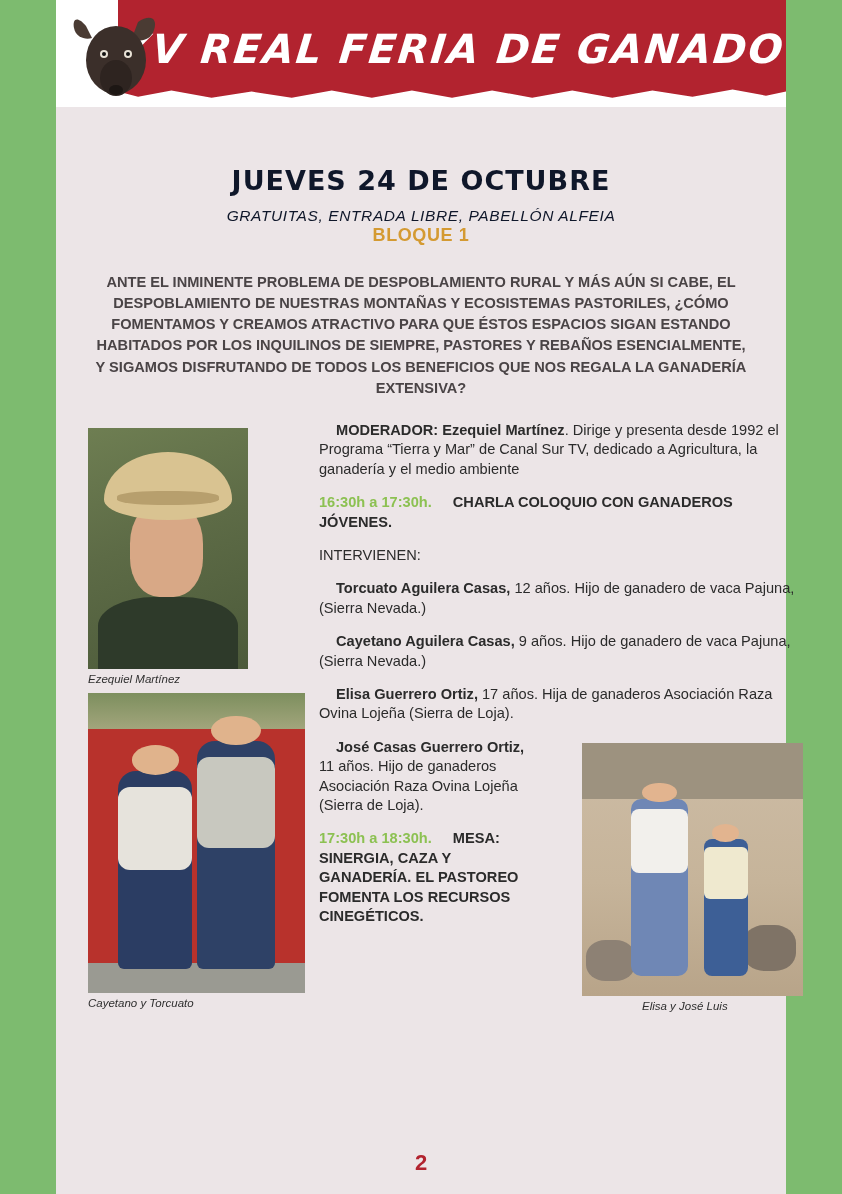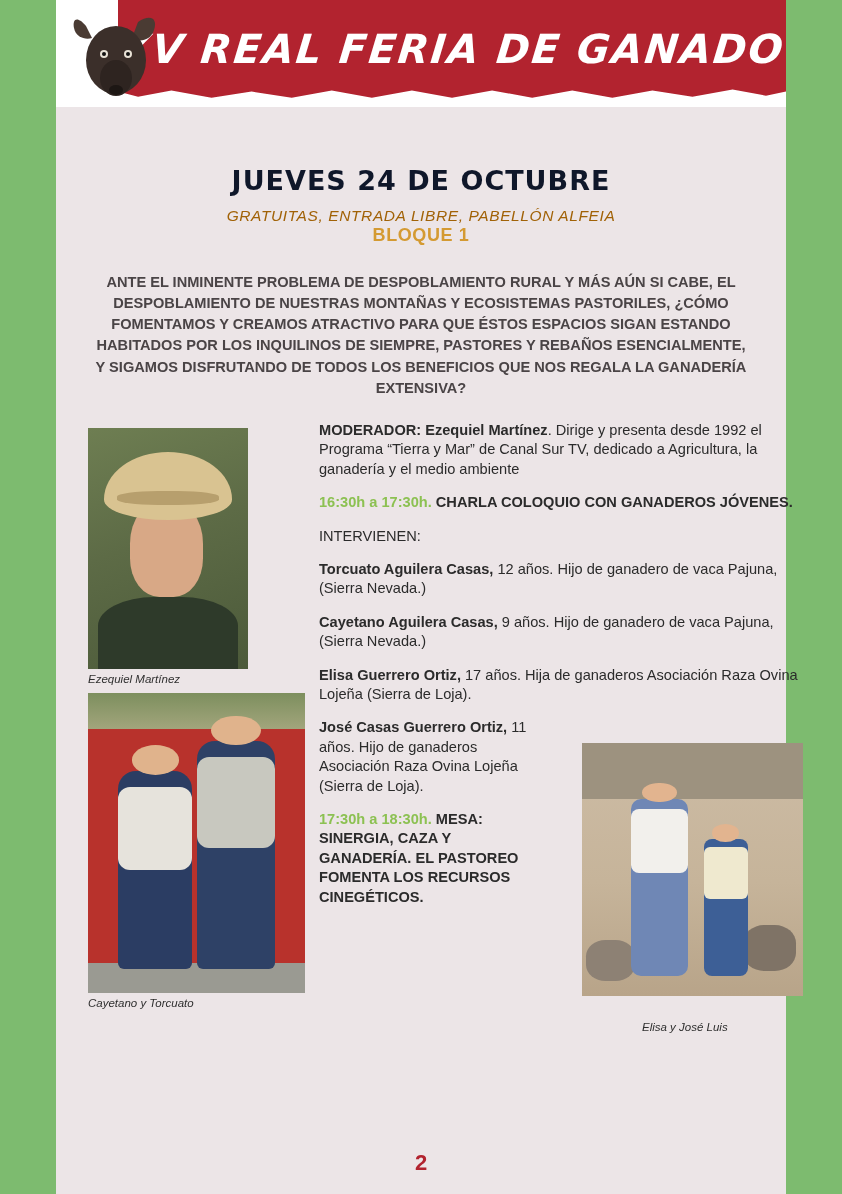--- a/index.html
+++ b/index.html
@@ -69,21 +69,21 @@
     text-align:center;
     color:#2f2f2f;
     font-weight:bold;
     font-size:25px;
     letter-spacing:.5px;
     margin-top:26px;
   }
   .jornadas .dot{color:#b2232f;font-size:25px;}
   .gratuitas{
     text-align:center;
-    color:#a16207;
+    color:#0f172a;
     font-style:italic;
     font-size:15.5px;
     letter-spacing:.6px;
     margin-top:11px;
   }
   .participantes{
     text-align:center;
     color:#b2232f;
     font-weight:bold;
     font-size:19px;
@@ -127,21 +127,21 @@
     position:absolute;
     left:237px;width:483px;
     top:0;
   }
   p.blk{
     margin:0 0 14px 0;
     font-size:14.6px;
     line-height:1.33;
     color:#2b2b2b;
   }
-  p.blk b{font-weight:bold;}
+  p.blk b{font-weight:bold;margin-left:17px;}
   .time{color:#8cc152;font-weight:bold;}
   .narrow{width:215px;}
   .pagenum{
     position:absolute;left:0;right:0;bottom:18px;
     text-align:center;
     color:#b2232f;
     font-weight:bold;
     font-size:22px;
   }
   
@@ -239,21 +239,21 @@
           <div class="ph3-sheep2"></div>
           <div class="ph3-girl">
               <div class="t"></div>
               <div class="h"></div>
             </div>
           <div class="ph3-boy">
               <div class="t"></div>
               <div class="h"></div>
             </div>
         </div>
-        <div class="caption" style="left:560px;top:600px;">Elisa y José Luis</div>
+        <div class="caption" style="left:560px;top:579px;">Elisa y José Luis</div>
 
         <div class="textcol">
 
           <p class="blk">
             <b>MODERADOR: Ezequiel Martínez</b><span>. Dirige y presenta desde 1992 el Programa “Tierra y Mar” de Canal Sur TV, dedicado a Agricultura, la ganadería y el medio ambiente</span>
           </p>
 
           <p class="blk">
             <span class="time">16:30h a 17:30h.</span><b> CHARLA COLOQUIO CON GANADEROS JÓVENES.</b>
           </p>

